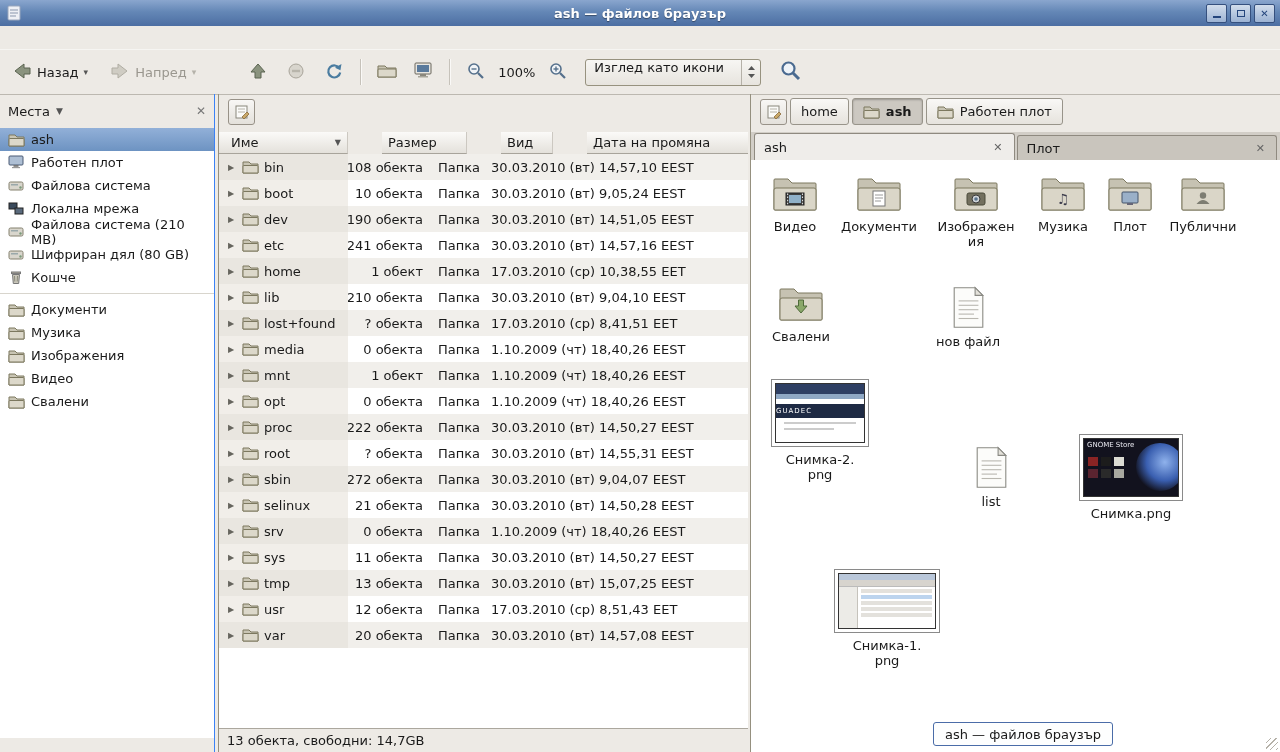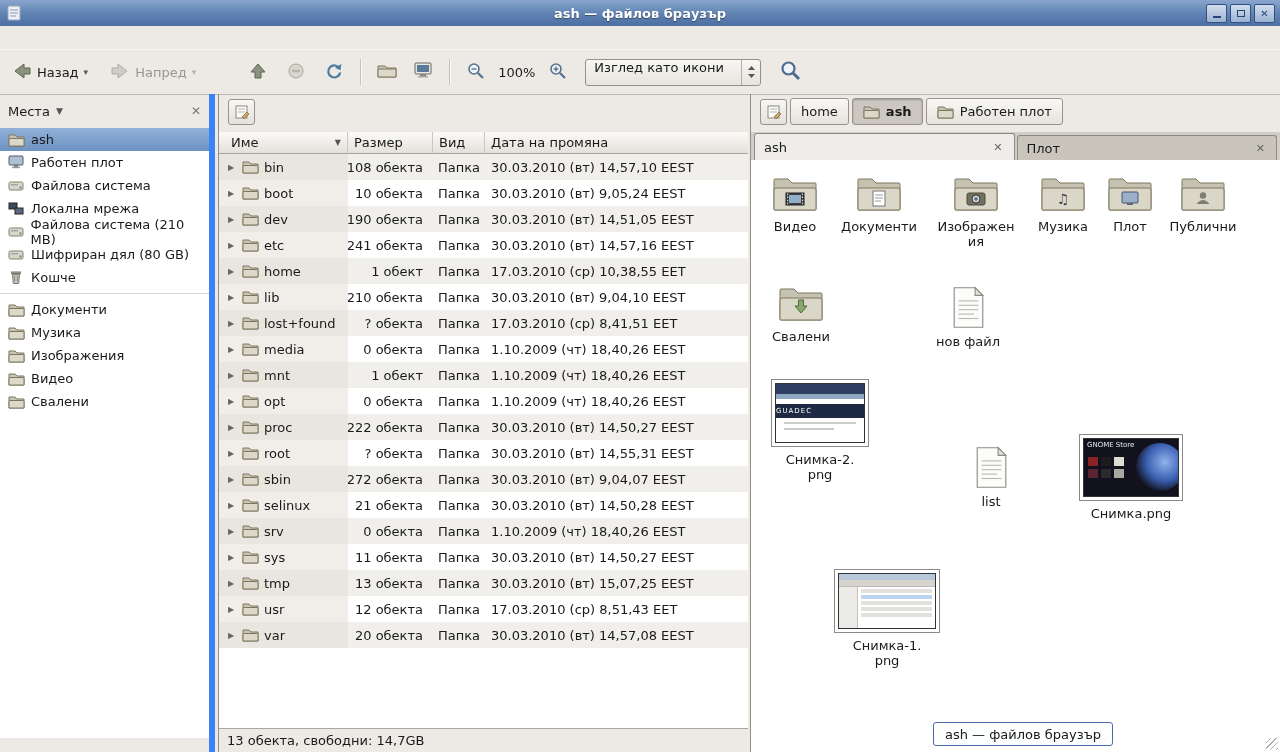--- a/index.html
+++ b/index.html
@@ -28,35 +28,35 @@
   .tbtn{display:flex;align-items:center;gap:5px;padding:5px 6px;border-radius:3px;}
   .tbtn.disabled{color:#9a978f;}
   .tsep{width:1px;height:26px;background:#c6c2ba;box-shadow:1px 0 0 #faf9f7;margin:0 10px;}
   .zoomlabel{margin:0 7px;}
   .combo{margin-left:12px;width:176px;height:27px;border:1px solid #97927f;border-radius:3px;
     background:linear-gradient(#f7f6f3,#e7e4de);display:flex;align-items:flex-start;box-sizing:border-box;}
   .combo-text{flex:1;padding-left:8px;}
   .combo-spin{width:18px;height:100%;border-left:1px solid #b5b1a8;display:flex;align-items:center;justify-content:center;}
   .searchbtn{margin-left:14px;display:flex;align-items:center;padding:4px;}
   
-  .sidebar{position:absolute;left:0;top:94px;width:215px;bottom:0;border-right:6px solid #3b82f6;box-sizing:border-box;}
+  .sidebar{position:absolute;left:0;top:94px;width:215px;bottom:0;border-right:1px solid #3b82f6;box-sizing:border-box;}
   .side-head{height:34px;display:flex;align-items:center;padding:0 8px;}
   .side-dd{font-size:9px;color:#555;margin-left:6px;}
   .side-close{margin-left:auto;color:#777;font-size:12px;}
   .side-list{position:absolute;left:0;right:0;top:34px;bottom:14px;background:#fff;overflow:hidden;}
   .side-item{height:23px;display:flex;align-items:center;gap:6px;padding-left:8px;}
   .side-item.sel{background:linear-gradient(#92b0d8,#6d93c2);}
   .side-sep{height:1px;background:#d8d5cd;margin:4px 0;}
   .sicon{width:17px;height:14px;display:flex;align-items:center;}
   
   .mid{position:absolute;left:218px;top:94px;width:530px;bottom:0;border-left:1px solid #95907f;box-sizing:border-box;}
   .pane-top{position:relative;height:38px;}
   .toggle-btn{position:absolute;left:9px;top:5px;width:27px;height:26px;border:1px solid #989288;border-radius:3px;
     background:linear-gradient(#f8f7f5,#e4e1db);display:flex;align-items:center;justify-content:center;box-sizing:border-box;}
-  .tree-head{position:absolute;left:0;top:38px;right:0;height:22px;display:flex;}
+  .tree-head{position:absolute;left:0;top:38px;right:0;height:22px;display:flex;gap:34px;}
   .th{box-sizing:border-box;background:linear-gradient(#fbfaf8,#e4e1db);border-right:1px solid #ccc8c1;
     border-bottom:1px solid #a8a49b;padding:3px 6px 0 6px;position:relative;white-space:nowrap;overflow:hidden;}
   .th.c0{width:129px;padding-left:12px;}
   .th.c1{width:85px;}.th.c2{width:52px;}.th.c3{flex:1;border-right:none;}
   .sort{position:absolute;right:6px;top:6px;font-size:8px;color:#555;}
   .tree-rows{position:absolute;left:0;right:0;top:60px;bottom:23px;background:#fff;overflow:hidden;}
   .trow{height:26px;display:flex;}
   .tcell{box-sizing:border-box;display:flex;align-items:center;white-space:nowrap;overflow:hidden;}
   .tcell.c0{width:129px;padding-left:9px;gap:5px;}
   .tcell.c1{width:85px;justify-content:flex-end;padding-right:10px;}

